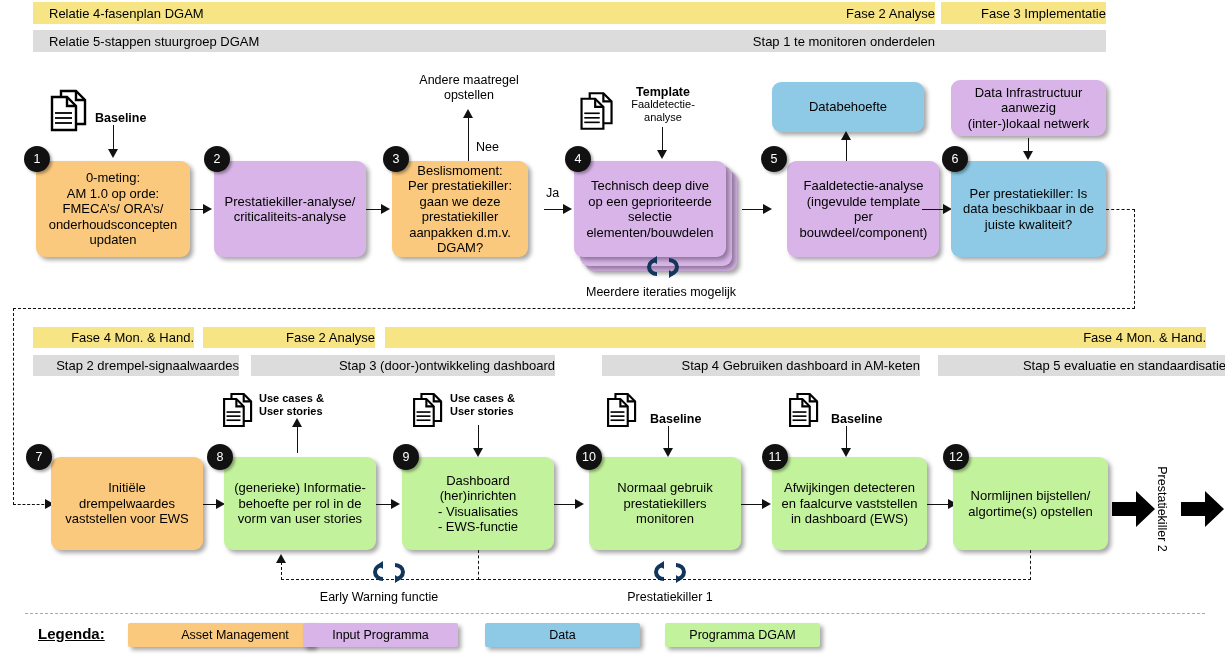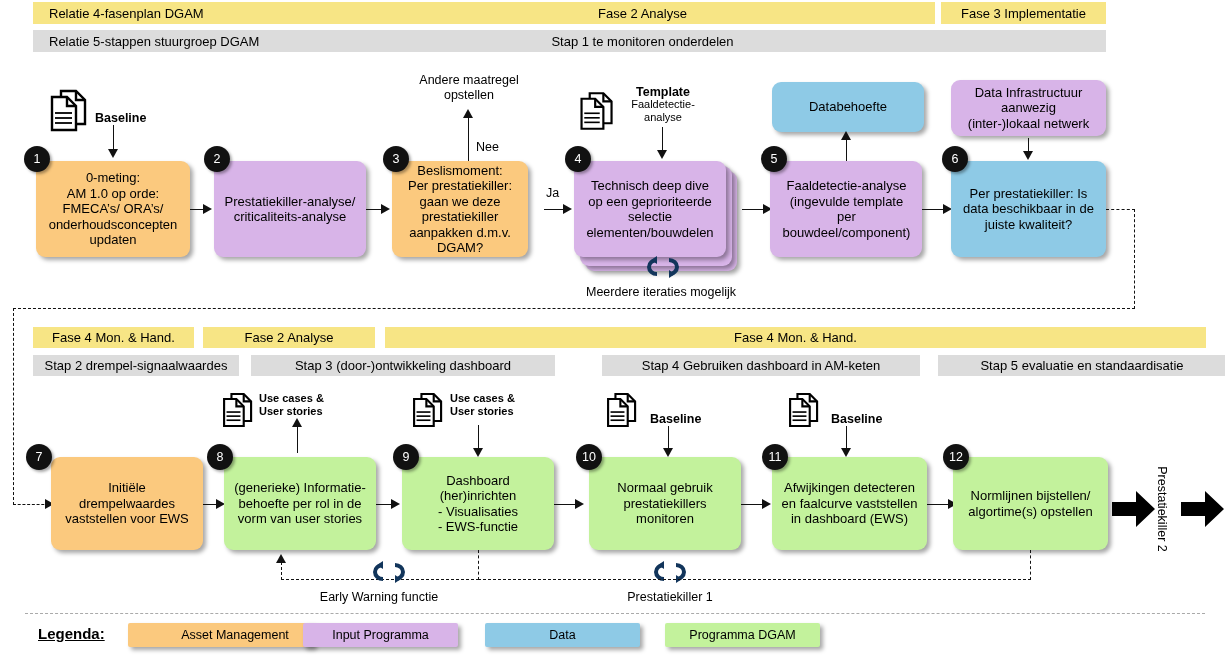--- a/index.html
+++ b/index.html
@@ -15,21 +15,21 @@
 
   
   .bar{
     display:flex;align-items:center;
     font-size:13px;
     white-space:nowrap;
   }
   .bar-yellow{background:#F7E585;}
   .bar-grey{background:#DCDCDC;}
   .bar-left{justify-content:flex-start;padding-left:16px;}
-  .bar-center{justify-content:center;}
+  .bar-center{justify-content:flex-end;}
 
   
   .node{
     border-radius:9px;
     box-shadow:3px 3px 4px rgba(0,0,0,0.35);
     display:flex;align-items:center;justify-content:center;
     text-align:center;
     font-size:13px;
     line-height:15.5px;
     padding:4px 7px;
@@ -239,21 +239,21 @@
       <path d="M24 18 A8 7 0 1 0 24 4" fill="none" stroke="#12355B" stroke-width="4"></path>
       <path d="M12 0 l0 8 l-6 -4 z" fill="#12355B"></path>
       <path d="M24 22 l0 -8 l6 4 z" fill="#12355B"></path>
     </svg>
   </div>
   <div class="abs lbl" style="left:566px;top:285px;width:190px;">Meerdere iteraties mogelijk</div>
 
   <div class="abs hline" style="left:742px;top:209px;width:24px;"></div>
   <div class="abs arrow-r" style="left:763px;top:204px;"></div>
 
-  <div class="abs node c-purple" style="left:770px;top:161px;width:152px;height:96px;padding-left:8px;">
+  <div class="abs node c-purple" style="left:787px;top:161px;width:152px;height:96px;padding-left:8px;">
     <span>Faaldetectie-analyse
 (ingevulde template
 per
 bouwdeel/component)</span>
   </div>
   <div class="abs badge" style="left:761px;top:146px;">
     <span>5</span>
   </div>
 
   <div class="abs node c-blue" style="left:772px;top:82px;width:152px;height:50px;">

